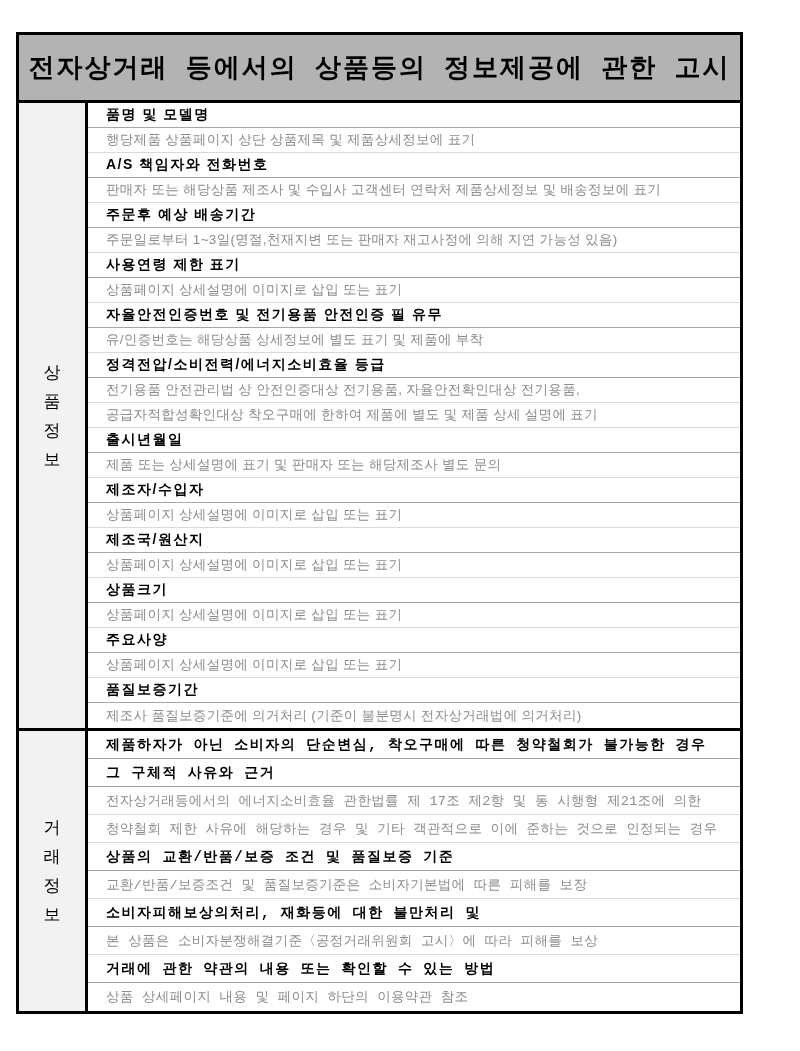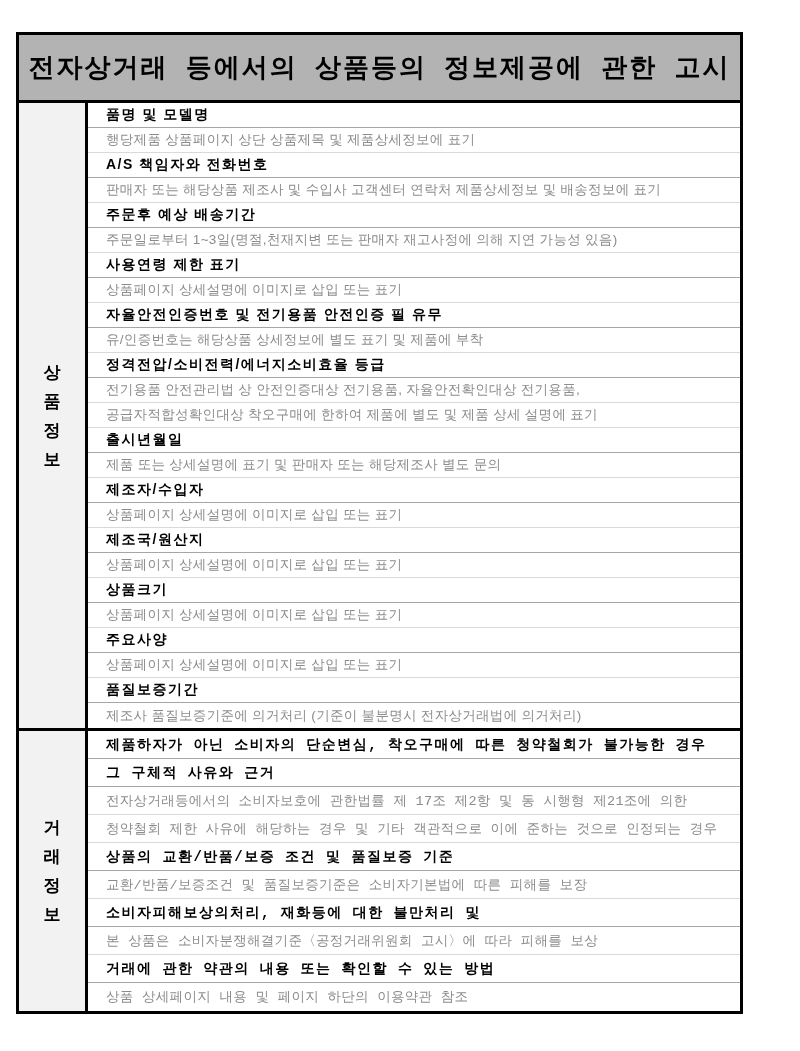--- a/index.html
+++ b/index.html
@@ -48,21 +48,21 @@
     min-width: 66px;
     background: #f2f2f2;
     border-right: 3px solid #000000;
     display: flex;
     align-items: center;
     justify-content: center;
   }
   .side-label {
     width: 1.1em;
     font-size: 17px;
-    font-weight: bold;
+    font-weight: normal;
     color: #000000;
     line-height: 29px;
     text-align: center;
     word-break: break-all;
   }
   .rows {
     flex: 1;
     display: flex;
     flex-direction: column;
     background: #ffffff;
@@ -135,21 +135,21 @@
       </div>
   </div>
 
   <div class="section section-trade">
     <div class="side-col">
       <div class="side-label">거래정보</div>
     </div>
     <div class="rows" id="rows-1">
         <div class="row header">제품하자가 아닌 소비자의 단순변심, 착오구매에 따른 청약철회가 불가능한 경우</div>
         <div class="row header">그 구체적 사유와 근거</div>
-        <div class="row desc">전자상거래등에서의 소비자보호에 관한법률 제 17조 제2항 및 동 시행형 제21조에 의한</div>
+        <div class="row desc">전자상거래등에서의 에너지소비효율 관한법률 제 17조 제2항 및 동 시행형 제21조에 의한</div>
         <div class="row desc">청약철회 제한 사유에 해당하는 경우 및 기타 객관적으로 이에 준하는 것으로 인정되는 경우</div>
         <div class="row header">상품의 교환/반품/보증 조건 및 품질보증 기준</div>
         <div class="row desc">교환/반품/보증조건 및 품질보증기준은 소비자기본법에 따른 피해를 보장</div>
         <div class="row header">소비자피해보상의처리, 재화등에 대한 불만처리 및</div>
         <div class="row desc">본 상품은 소비자분쟁해결기준〈공정거래위원회 고시〉에 따라 피해를 보상</div>
         <div class="row header">거래에 관한 약관의 내용 또는 확인할 수 있는 방법</div>
         <div class="row desc">상품 상세페이지 내용 및 페이지 하단의 이용약관 참조</div>
       </div>
   </div>
 </div>

